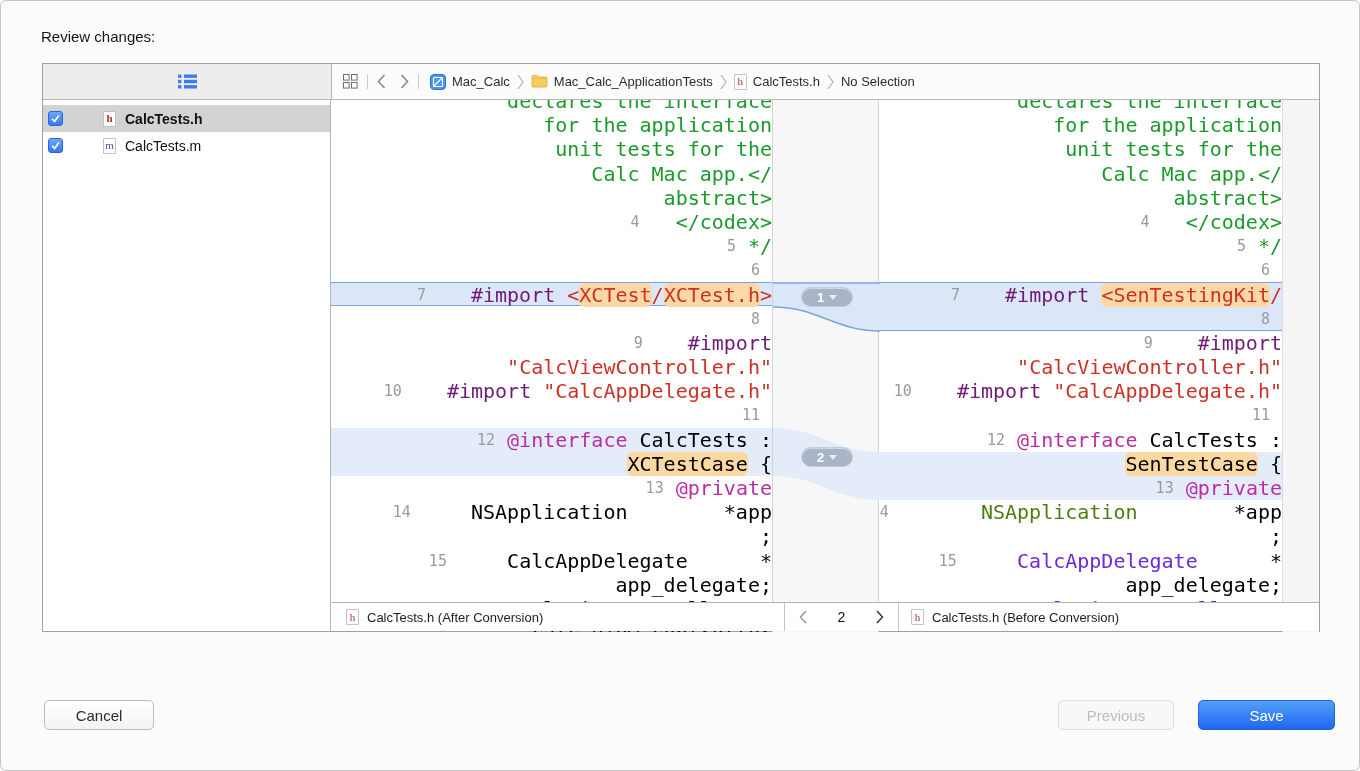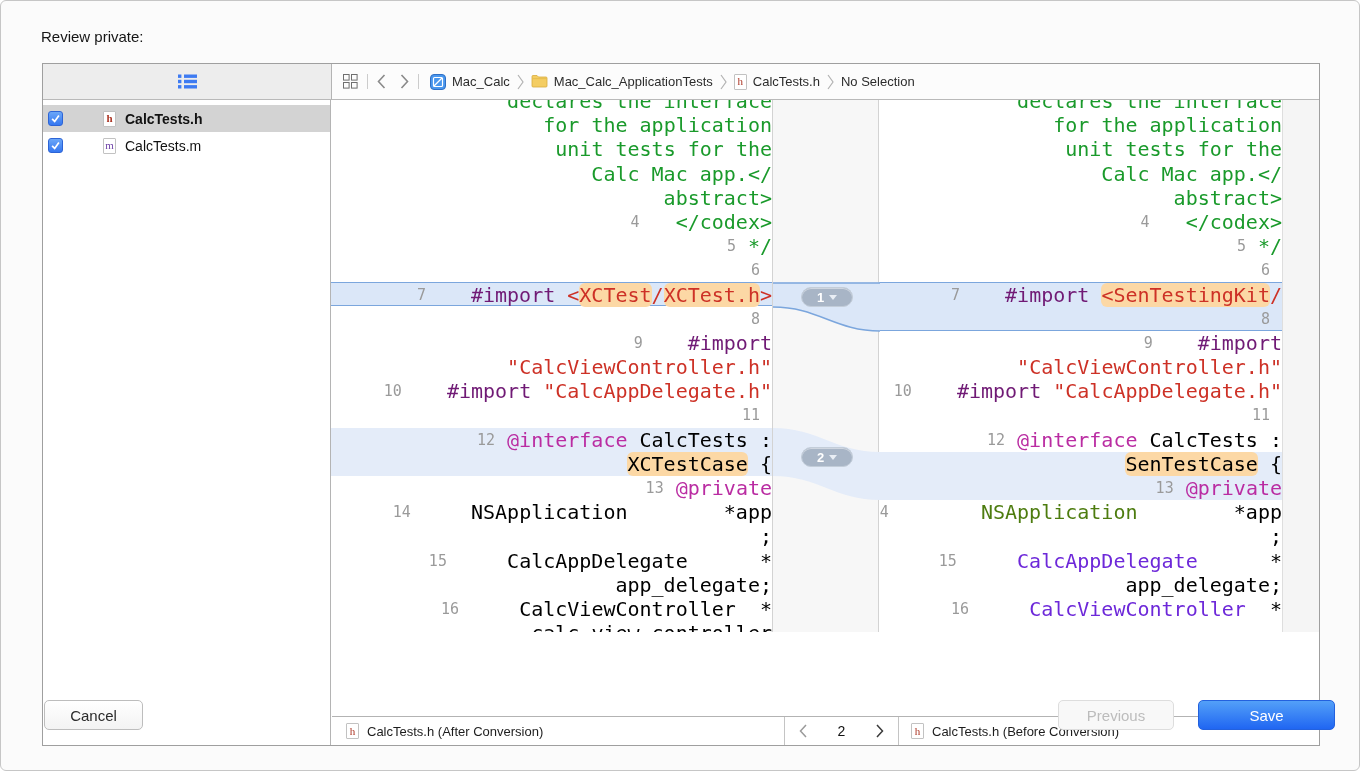--- a/index.html
+++ b/index.html
@@ -5,21 +5,21 @@
   * { margin:0; padding:0; box-sizing:border-box; }
   html,body { background:#ffffff; }
   body { font-family:"Liberation Sans", sans-serif; }
 
   .window { position:relative; width:1360px; height:771px; background:#fbfbfb;
             border:1px solid #c6c6c6; border-radius:6px; overflow:hidden; }
 
   .title { position:absolute; left:40px; top:27px; font-size:15px; color:#161616; }
 
   
-  .panel { position:absolute; left:41px; top:62px; width:1278px; height:683px;
+  .panel { position:absolute; left:41px; top:62px; width:1278px; height:569px;
            background:#ffffff; border:1px solid #9f9f9f; }
 
   
   .sb-header { position:absolute; left:0; top:0; width:288px; height:36px; background:#ededed;
                border-bottom:1px solid #b9b9b9; display:flex; align-items:center; justify-content:center; }
   .jump-bar { position:absolute; left:288px; top:0; right:0; height:36px; background:#fcfcfc;
               border-bottom:1px solid #b9b9b9; border-left:1px solid #b4b4b4;
               display:flex; align-items:center; padding-left:11px; font-size:13px; color:#2c2c2c; }
   .jump-bar .vsep { width:1px; height:15px; background:#cccccc; margin:0 9px; }
   .crumb { display:flex; align-items:center; gap:6px; margin:0 2px; white-space:nowrap; }
@@ -86,33 +86,33 @@
                  border-top:1px solid #b3b3b3; display:flex; align-items:center; font-size:13px; color:#1d1d1d; }
   .df-left  { width:452px; flex:none; display:flex; align-items:center; gap:8px; padding-left:14px; }
   .df-mid   { width:115px; flex:none; display:flex; align-items:center; justify-content:space-between;
               padding:0 14px; border-left:1px solid #c4c4c4; border-right:1px solid #c4c4c4; height:100%; }
   .df-right { flex:1; display:flex; align-items:center; gap:8px; padding-left:12px; }
   .df-count { font-size:14px; color:#111; }
 
   
   .btn { position:absolute; top:699px; height:30px; border-radius:5px; font-size:15px;
          display:flex; align-items:center; justify-content:center; }
-  .btn-cancel { left:43px; width:99px; background:linear-gradient(#ffffff,#f3f3f3);
+  .btn-cancel { left:43px; width:110px; background:linear-gradient(#ffffff,#f3f3f3);
                 border:1px solid #bdbdbd; color:#2b2b2b; }
   .btn-previous { left:1057px; width:116px; background:#f8f8f8; border:1px solid #dddddd; color:#bcbcbc; }
   .btn-save { left:1197px; width:137px; background:linear-gradient(#53a0f8,#2066f2);
               border:1px solid #2361de; color:#ffffff; }
 
   .icon { display:inline-flex; align-items:center; justify-content:center; }
 </style>
 </head>
 <body>
 
 <div class="window">
-  <div class="title">Review private:</div>
+  <div class="title">Review changes:</div>
 
   <div class="panel">
 
     <div class="sb-header">
       <span class="icon">
         <svg width="19" height="15" viewBox="0 0 19 15">
           <g fill="#3e7bf2">
             <rect x="0" y="0.5" width="3.4" height="3.4"></rect>
               <rect x="6" y="0.5" width="13" height="3.4"></rect>
             <rect x="0" y="5.8" width="3.4" height="3.4"></rect>

